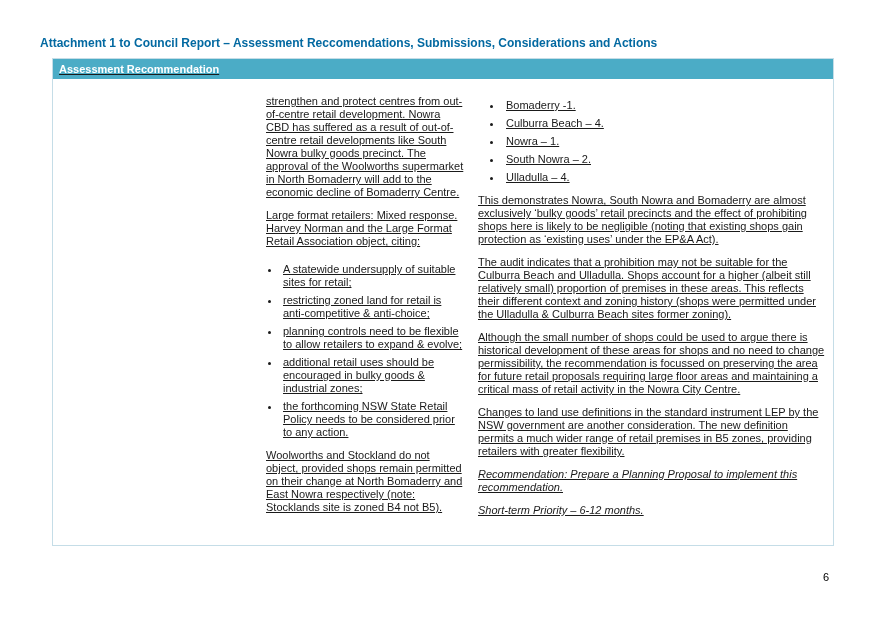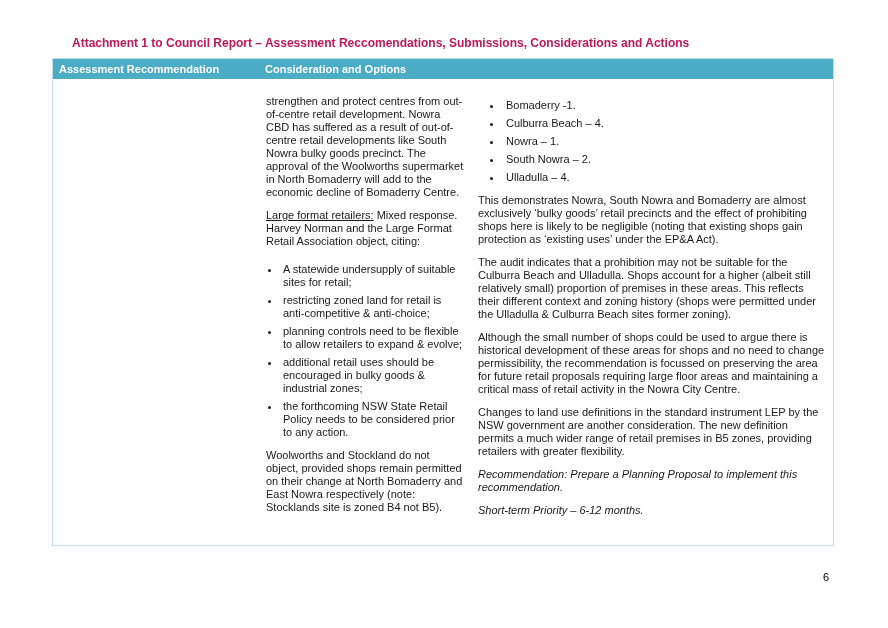--- a/index.html
+++ b/index.html
@@ -6,36 +6,37 @@
   body {
     width: 888px; height: 628px;
     background: #ffffff;
     font-family: "Liberation Sans", sans-serif;
     color: #1a1a1a;
     position: relative;
     overflow: hidden;
   }
   .doc-title {
     position: absolute;
-    left: 72px; top: 36px;
+    left: 40px; top: 36px;
     font-size: 12px;
     font-weight: bold;
-    color: #be185d;
+    color: #0369a1;
     white-space: nowrap;
   }
   .report-table {
     position: absolute;
     left: 52px; top: 58px;
     width: 782px;
     border: 1px solid #c5dde7;
     box-sizing: border-box;
   }
   .thead, .tbody-row {
     display: grid;
     grid-template-columns: 206px 212px 1fr;
+    text-decoration: underline;
   }
   .thead {
     background: #4bacc6;
     height: 20px;
   }
   .th {
     color: #ffffff;
     font-weight: bold;
     font-size: 11px;
     line-height: 20px;
@@ -66,21 +67,20 @@
   }
 </style>
 </head>
 <body>
 
 <div class="doc-title">Attachment 1 to Council Report – Assessment Reccomendations, Submissions, Considerations and Actions</div>
 
 <div class="report-table">
   <div class="thead">
     <div class="th">Assessment Recommendation</div>
-    <div class="th">Consideration and Options</div>
   </div>
 
   <div class="tbody-row">
 
     <div class="td">
       <p></p>
     </div>
 
     <div class="td">
       <p>strengthen and protect centres from out-of-centre retail development. Nowra CBD has suffered as a result of out-of-centre retail developments like South Nowra bulky goods precinct. The approval of the Woolworths supermarket in North Bomaderry will add to the economic decline of Bomaderry Centre.</p>

